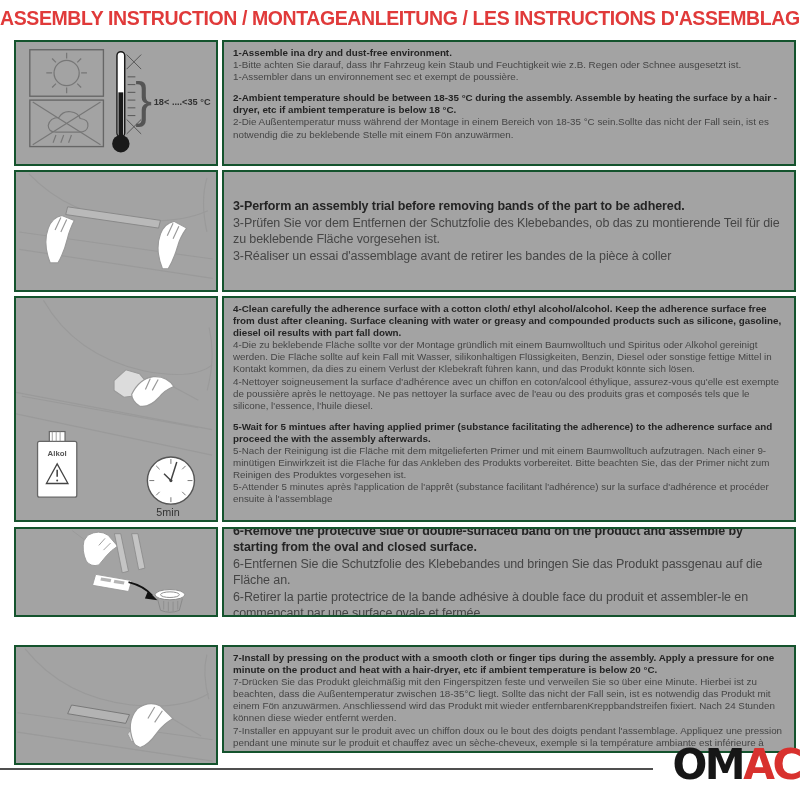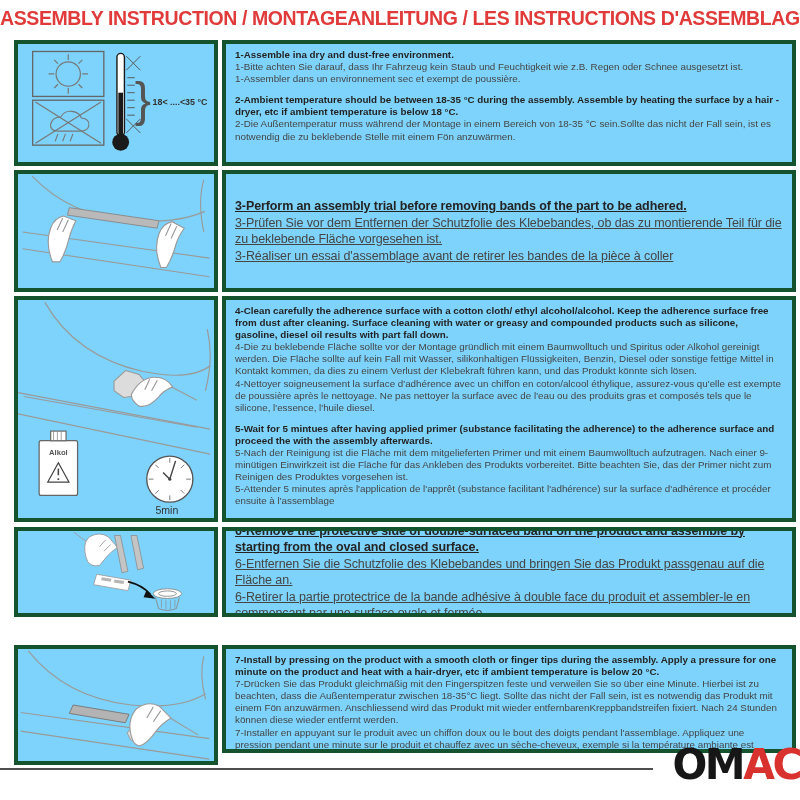--- a/index.html
+++ b/index.html
@@ -1,26 +1,26 @@
 <!DOCTYPE html>
 <html><head>
 <meta charset="utf-8">
 <style>
   html,body{margin:0;padding:0;background:#fff;}
   .page{position:relative;width:800px;height:800px;background:#fff;overflow:hidden;
         font-family:"Liberation Sans",sans-serif;color:#3c3c3c;}
   .title{position:absolute;top:7px;left:0;width:800px;text-align:center;
          font-size:19.5px;font-weight:bold;letter-spacing:-0.4px;color:#e03a3a;white-space:nowrap;}
-  .box{position:absolute;border:4px solid #14532d;background:#7dd3fc;box-sizing:border-box;}
+  .box{position:absolute;border:2px solid #14532d;background:#a3a3a3;box-sizing:border-box;}
   .lbox{left:14px;width:204px;}
   .rbox{left:222px;width:574px;padding:5px 9px;overflow:hidden;}
   .small p{margin:0;font-size:9.8px;line-height:12.1px;color:#454545;}
   .small p.en{font-weight:bold;color:#242424;}
   .big{display:flex;flex-direction:column;justify-content:center;}
-  .big p{margin:0;font-size:12.5px;line-height:16.5px;color:#454545;letter-spacing:-0.1px;text-decoration:underline;}
+  .big p{margin:0;font-size:12.5px;line-height:16.5px;color:#454545;letter-spacing:-0.1px;}
   .big p.en{font-weight:bold;color:#242424;}
   .gap{height:9px;}
   .r1{top:40px;height:126px;}
   .r2{top:170px;height:122px;}
   .r3{top:296px;height:226px;}
   .r4{top:527px;height:90px;}
   .r5l{top:645px;height:120px;}
   .r5r{top:645px;height:108px;}
   .lbox svg{display:block;width:100%;height:100%;}
   .footer-line{position:absolute;top:768px;left:0;width:653px;height:2px;background:#4f4f4f;}

